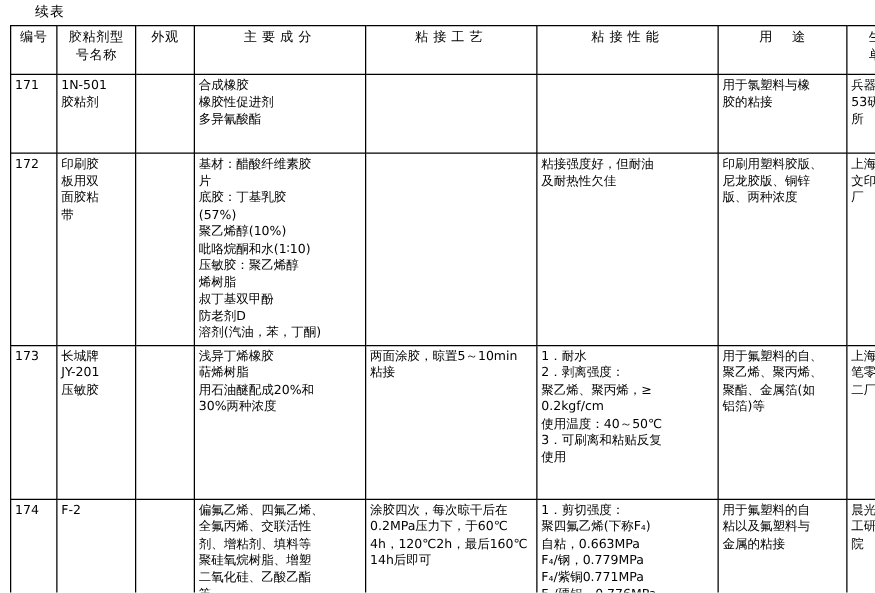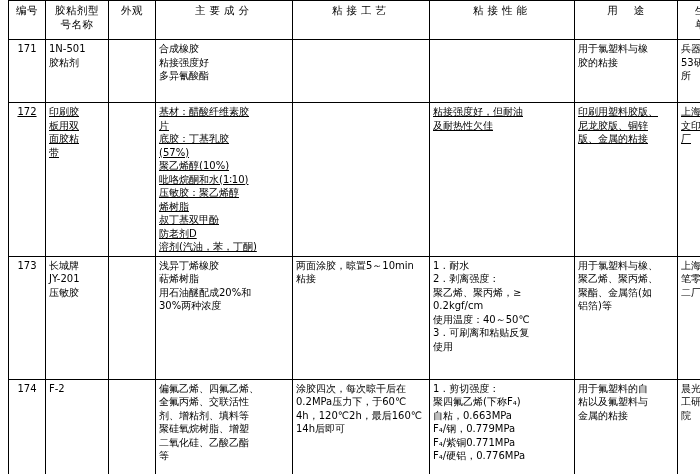--- a/index.html
+++ b/index.html
@@ -42,33 +42,34 @@
   }
   thead th .sp{letter-spacing:4px;}
   .c-num{width:30px;text-align:center;}
   .c-name{width:56px;}
   .c-look{width:40px;}
   .c-comp{width:130px;}
   .c-proc{width:130px;}
   .c-perf{width:138px;}
   .c-use{width:96px;}
   .c-unit{width:50px;}
-  td.mid{text-align:center;}
+  td.mid{text-align:left;}
   .cellline{display:block;white-space:pre;}
   .rowbody td{height:auto;}
   tr.r1 td{height:58px;}
-  tr.r2 td{height:136px;text-decoration:underline;}
+  tr.r2 td{height:136px;}
   tr.r3 td{height:118px;}
   tr.r4 td{height:96px;}
 </style>
 </head>
 <body>
 
 <div class="page">
 
+  <div class="cont-title">续表</div>
 
   <table class="tbl">
     <thead>
       <tr>
         <th class="c-num">编号</th>
         <th class="c-name">胶粘剂型<br>号名称</th>
         <th class="c-look">外观</th>
         <th class="c-comp"><span class="sp">主要成分</span></th>
         <th class="c-proc"><span class="sp">粘接工艺</span></th>
         <th class="c-perf"><span class="sp">粘接性能</span></th>
@@ -79,21 +80,21 @@
     <tbody>
       <tr class="rowbody r1">
         <td class="c-num mid">171</td>
         <td class="c-name">
             <span class="cellline">1N-501</span>
             <span class="cellline">胶粘剂</span>
           </td>
         <td class="c-look"></td>
         <td class="c-comp">
             <span class="cellline">合成橡胶</span>
-            <span class="cellline">粘接强度好</span>
+            <span class="cellline">橡胶性促进剂</span>
             <span class="cellline">多异氰酸酯</span>
           </td>
         <td class="c-proc"></td>
         <td class="c-perf"></td>
         <td class="c-use">
             <span class="cellline">用于氯塑料与橡</span>
             <span class="cellline">胶的粘接</span>
           </td>
         <td class="c-unit">
             <span class="cellline">兵器部</span>
@@ -124,21 +125,21 @@
             <span class="cellline">溶剂(汽油，苯，丁酮)</span>
           </td>
         <td class="c-proc"></td>
         <td class="c-perf">
             <span class="cellline">粘接强度好，但耐油</span>
             <span class="cellline">及耐热性欠佳</span>
           </td>
         <td class="c-use">
             <span class="cellline">印刷用塑料胶版、</span>
             <span class="cellline">尼龙胶版、铜锌</span>
-            <span class="cellline">版、金属的粘接</span>
+            <span class="cellline">版、两种浓度</span>
           </td>
         <td class="c-unit">
             <span class="cellline">上海外</span>
             <span class="cellline">文印刷</span>
             <span class="cellline">厂</span>
           </td>
       </tr>
       <tr class="rowbody r3">
         <td class="c-num mid">173</td>
         <td class="c-name">
@@ -160,21 +161,21 @@
         <td class="c-perf">
             <span class="cellline">1．耐水</span>
             <span class="cellline">2．剥离强度：</span>
             <span class="cellline">聚乙烯、聚丙烯，≥</span>
             <span class="cellline">0.2kgf/cm</span>
             <span class="cellline">使用温度：40～50℃</span>
             <span class="cellline">3．可刷离和粘贴反复</span>
             <span class="cellline">使用</span>
           </td>
         <td class="c-use">
-            <span class="cellline">用于氯塑料与橡、</span>
+            <span class="cellline">用于氟塑料的自、</span>
             <span class="cellline">聚乙烯、聚丙烯、</span>
             <span class="cellline">聚酯、金属箔(如</span>
             <span class="cellline">铝箔)等</span>
           </td>
         <td class="c-unit">
             <span class="cellline">上海制</span>
             <span class="cellline">笔零件</span>
             <span class="cellline">二厂</span>
           </td>
       </tr>

